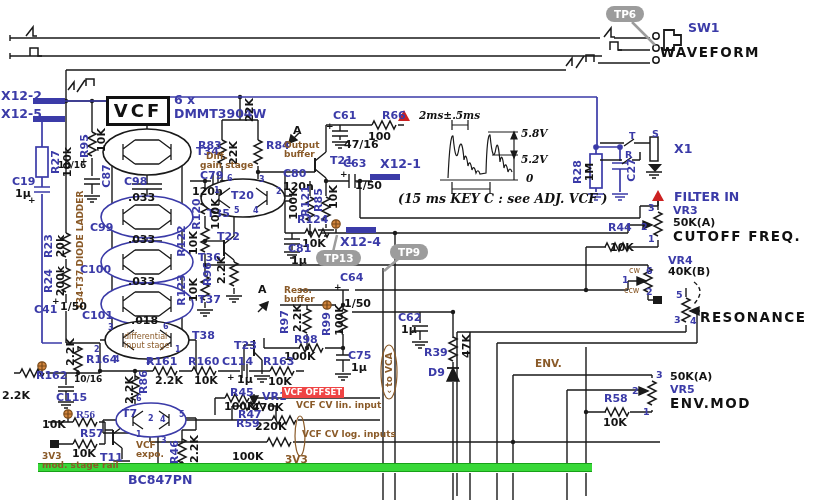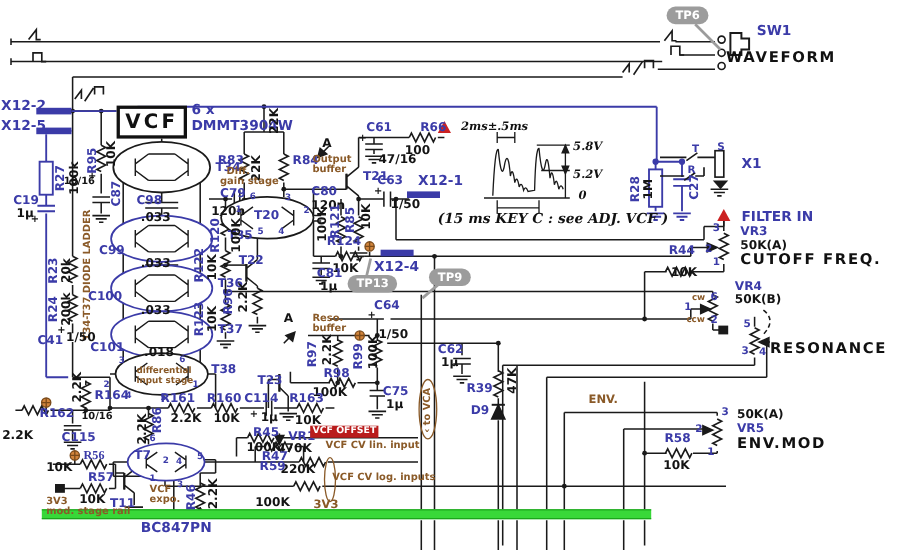--- a/index.html
+++ b/index.html
@@ -5,28 +5,28 @@
   html,body{margin:0;padding:0;background:#fff;}
   #page{position:relative;width:824px;height:500px;background:#ffffff;overflow:hidden;
         font-family:"DejaVu Sans","Liberation Sans",sans-serif;}
   svg{position:absolute;left:0;top:0;}
   .lb{position:absolute;white-space:nowrap;line-height:1;}
   .ref{color:#3b3ba8;font-weight:bold;font-size:11px;}
   .conn{color:#3b3ba8;font-weight:bold;font-size:12.5px;}
   .val{color:#141414;font-weight:bold;font-size:11px;}
   .val-sm{color:#141414;font-weight:bold;font-size:9px;}
   .note{color:#8a5a28;font-weight:bold;font-size:9px;}
-  .note-sm{color:#8a5a28;font-weight:bold;font-size:8px;}
+  .note-sm{color:#8a5a28;font-weight:normal;font-size:8px;}
   .note-lg{color:#8a5a28;font-weight:bold;font-size:10.5px;}
   .big{color:#111;font-weight:bold;font-size:13.5px;letter-spacing:1.5px;}
   .pin{color:#3b3ba8;font-weight:bold;font-size:8px;}
   .pin-lg{color:#3b3ba8;font-weight:bold;font-size:9.5px;}
   .hand{color:#111;font-size:10.5px;font-style:italic;font-family:"DejaVu Serif","Liberation Serif",serif;font-weight:bold;}
   .hand-lg{color:#111;font-size:12.5px;font-style:italic;font-family:"DejaVu Serif","Liberation Serif",serif;font-weight:bold;}
-  .inv{background:#b91c1c;color:#fff;font-size:8.5px;font-weight:bold;padding:1px 2px;}
+  .inv{background:#ef4444;color:#fff;font-size:8.5px;font-weight:bold;padding:1px 2px;}
   .r90{transform:translate(-50%,-50%) rotate(-90deg);transform-origin:center;}
   .badge{position:absolute;background:#9c9c9c;color:#fff;font-weight:bold;font-size:10.5px;
          padding:2px 8px;border-radius:10px;}
   #vcf-box{position:absolute;left:106px;top:96px;width:58px;height:24px;border:3px solid #111;
            color:#111;font-weight:bold;font-size:18px;letter-spacing:3px;text-align:center;
            line-height:24px;background:#fff;z-index:3;}
   #rail3v3{position:absolute;left:38px;top:463px;width:554px;height:7px;background:#38d838;
            border-top:1px solid #18a018;border-bottom:1px solid #18a018;z-index:2;}
   .lb{z-index:4;}
   .badge{z-index:5;}
@@ -478,21 +478,21 @@
       <span class="lb ref r90" style="left: 631px; top: 170px;">C27</span>
       <span class="lb ref" style="left: 673px; top: 205px;">VR3</span>
       <span class="lb val" style="left: 673px; top: 217px;">50K(A)</span>
       <span class="lb big" style="left: 673px; top: 230px;">CUTOFF FREQ.</span>
       <span class="lb pin-lg" style="left: 648px; top: 203px;">3</span>
       <span class="lb pin-lg" style="left: 641px; top: 222px;">2</span>
       <span class="lb pin-lg" style="left: 648px; top: 234px;">1</span>
       <span class="lb ref" style="left: 608px; top: 222px;">R44</span>
       <span class="lb val" style="left: 610px; top: 242px;">10K</span>
       <span class="lb ref" style="left: 668px; top: 255px;">VR4</span>
-      <span class="lb val" style="left: 668px; top: 266px;">50K(B)</span>
+      <span class="lb val" style="left: 668px; top: 266px;">40K(B)</span>
       <span class="lb big" style="left: 700px; top: 311px;">RESONANCE</span>
       <span class="lb note-sm" style="left: 629px; top: 267px;">cw</span>
       <span class="lb pin-lg" style="left: 646px; top: 266px;">6</span>
       <span class="lb pin-lg" style="left: 622px; top: 275px;">1</span>
       <span class="lb note-sm" style="left: 624px; top: 287px;">ccw</span>
       <span class="lb pin-lg" style="left: 646px; top: 287px;">2</span>
       <span class="lb pin-lg" style="left: 676px; top: 290px;">5</span>
       <span class="lb pin-lg" style="left: 674px; top: 315px;">3</span>
       <span class="lb pin-lg" style="left: 690px; top: 316px;">4</span>
       <span class="lb note-lg" style="left: 535px; top: 358px;">ENV.</span>

